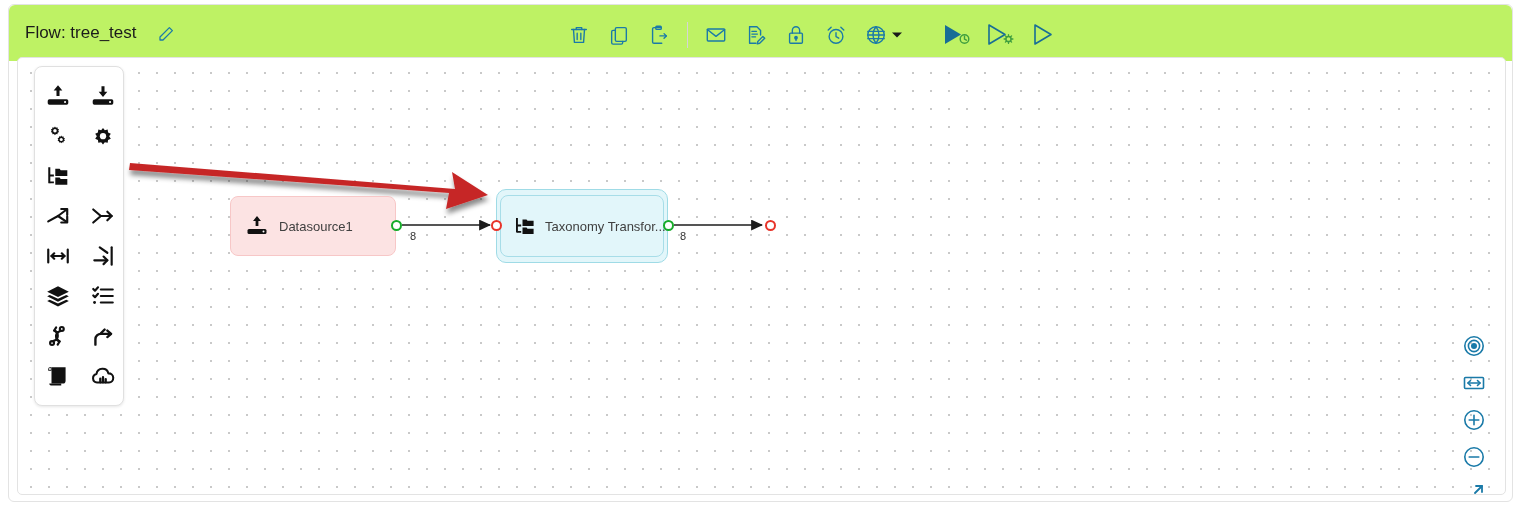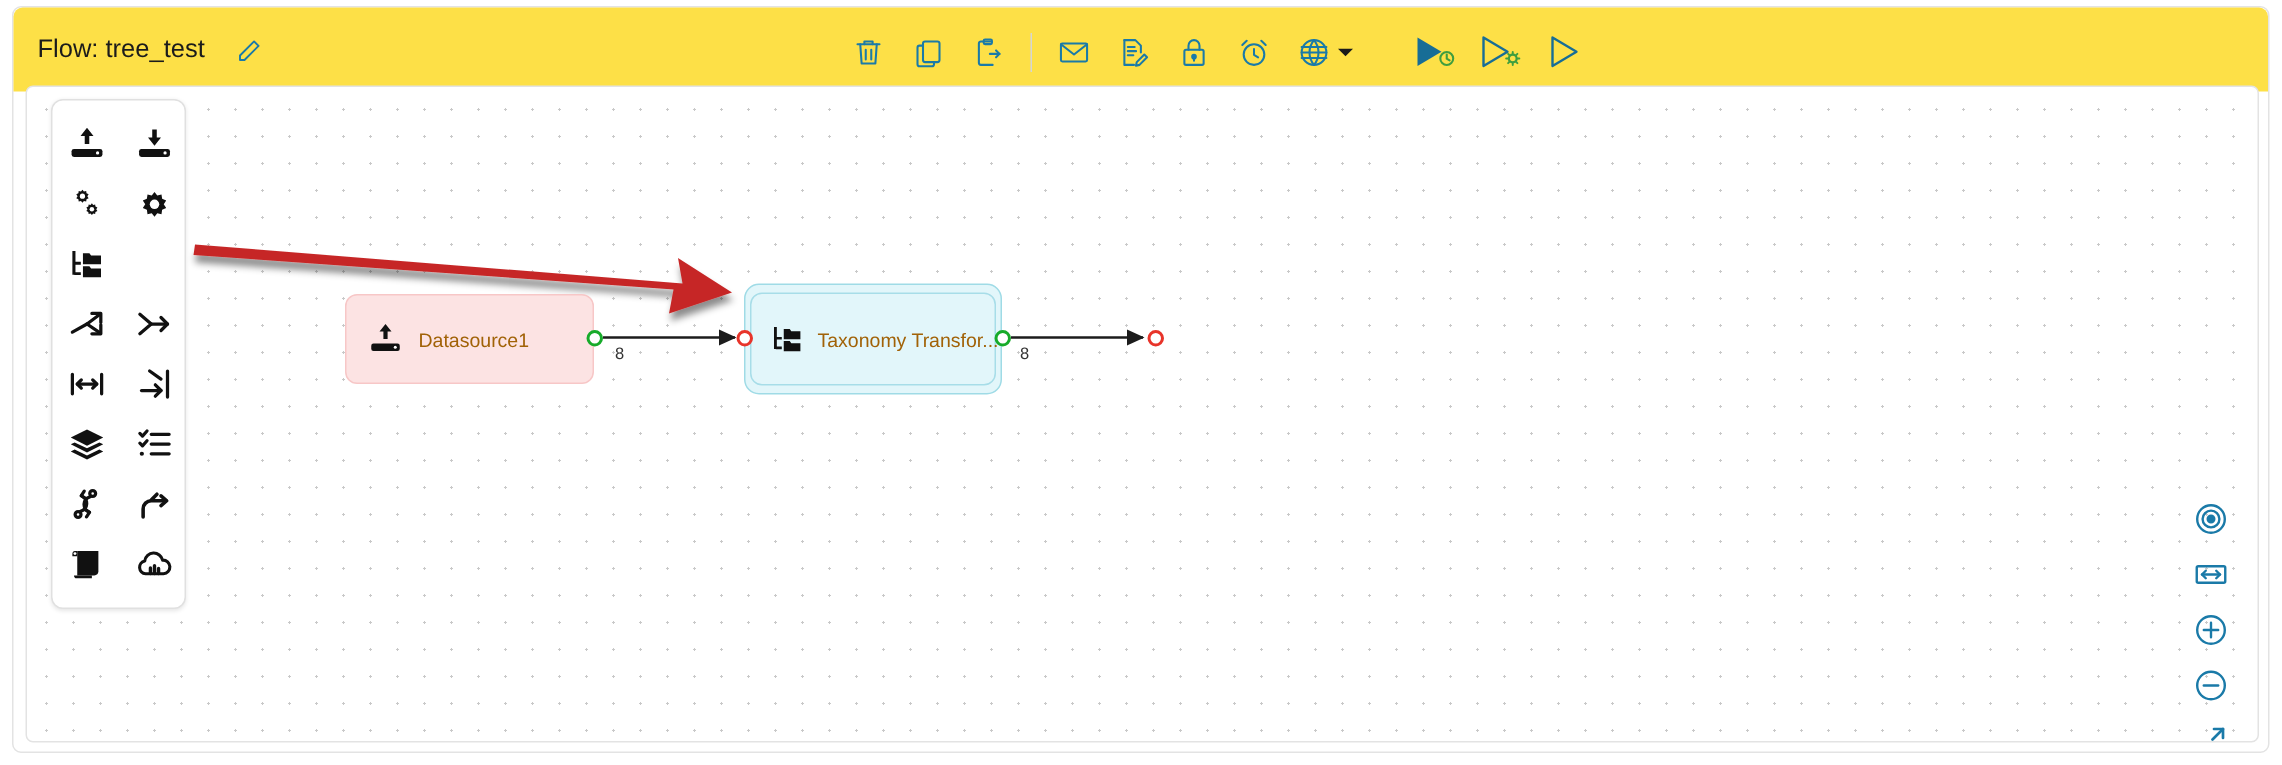--- a/index.html
+++ b/index.html
@@ -19,21 +19,21 @@
     background: #ffffff;
     border: 1px solid #e3e3e3;
     border-radius: 6px;
   }
 
   
   .header {
     position: absolute;
     left: 0; top: 0;
     width: 100%; height: 56px;
-    background: #fde047;
+    background: #bef264;
     border-top-left-radius: 6px;
     border-top-right-radius: 6px;
   }
   .flow-title {
     position: absolute;
     left: 16px; top: 18px;
     font-size: 17px;
     color: #1b1b1b;
     white-space: nowrap;
   }
@@ -124,21 +124,21 @@
     border-radius: 8px;
     display: flex;
     align-items: center;
     padding-left: 14px;
     gap: 10px;
     cursor: move;
     user-select: none;
   }
   .node-label {
     font-size: 13px;
-    color: #a16207;
+    color: #404040;
     white-space: nowrap;
   }
   .node-icon { width: 24px; height: 24px; flex: none; display:block; }
 
   #node-datasource {
     left: 212px; top: 138px;
     width: 166px;
     background: #fce3e3;
     border: 1px solid #f7c7c7;
   }

